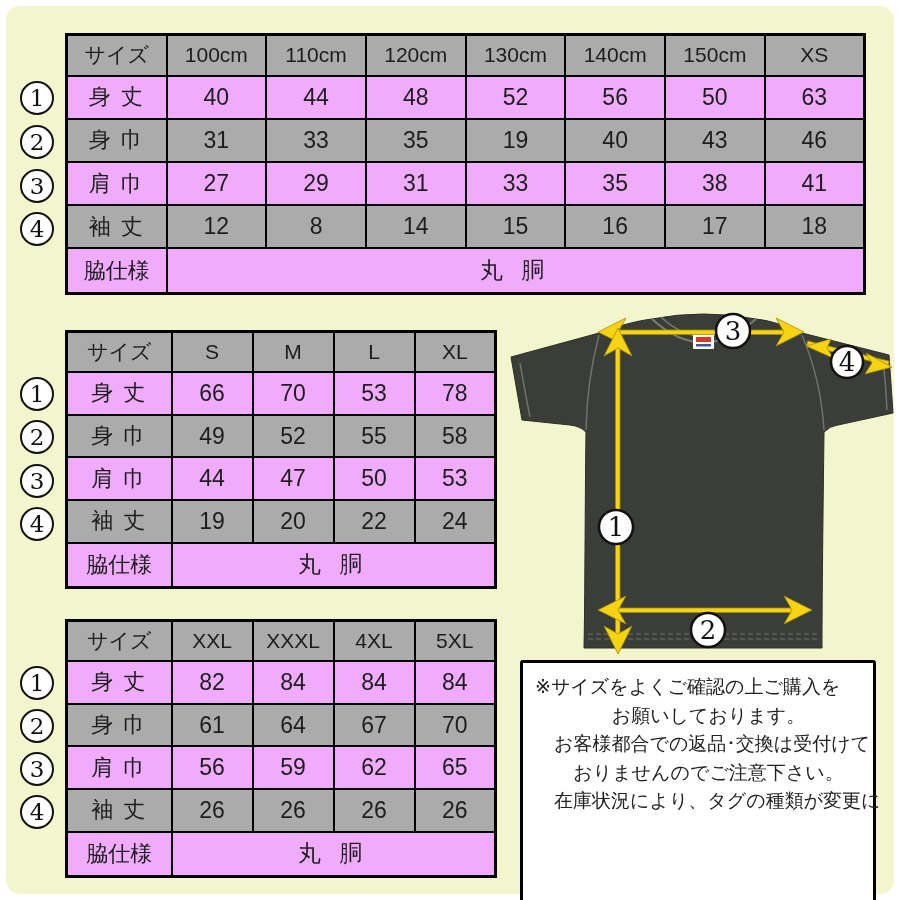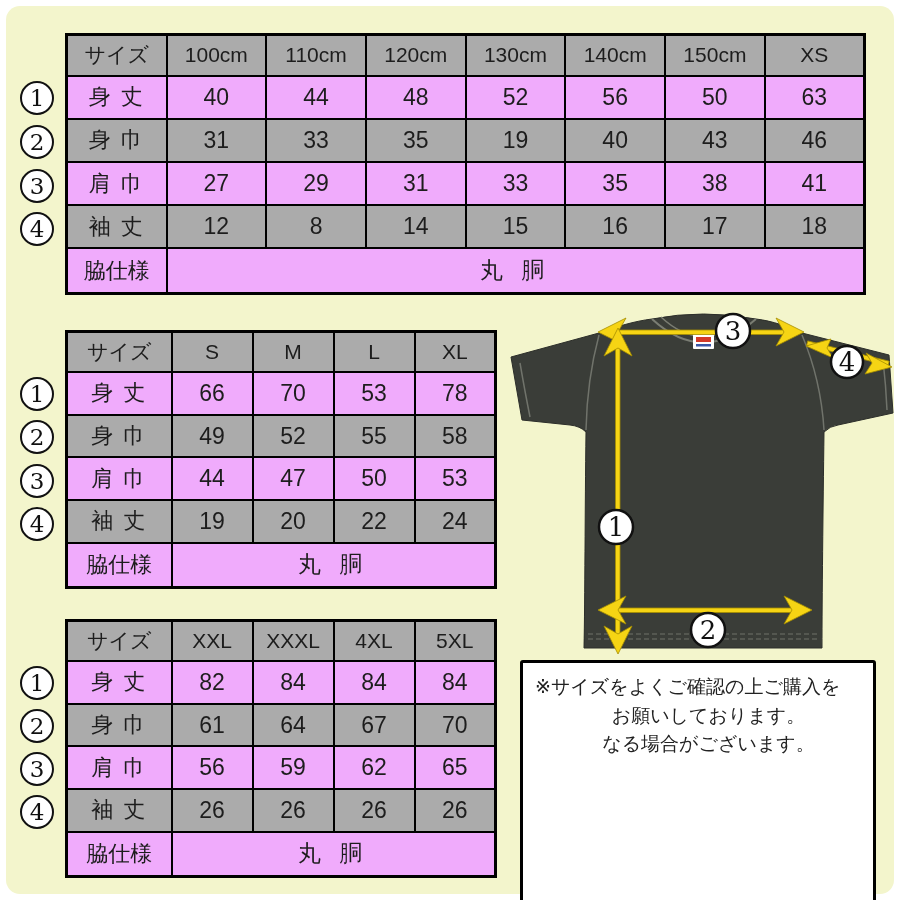--- a/index.html
+++ b/index.html
@@ -285,14 +285,16 @@
     <circle cx="233" cy="31" r="17" fill="#fff" stroke="#111" stroke-width="2.5"></circle>
     <text class="num" x="233" y="40" text-anchor="middle">3</text>
     <circle cx="347" cy="62" r="16" fill="#fff" stroke="#111" stroke-width="2.5"></circle>
     <text class="num" x="347" y="71" text-anchor="middle">4</text>
   </g>
 </svg>
 
 <div class="note">
   <div class="line">※サイズをよくご確認の上ご購入を</div>
   <div class="line indent">お願いしております。</div>
-  <div class="line indent">なる場合がございます。</div>
+  <div class="line indent">お客様都合での返品･交換は受付けて</div>
+  <div class="line indent">おりませんのでご注意下さい。</div>
+  <div class="line indent">在庫状況により、タグの種類が変更に</div>
 </div>
 
 </body></html>

